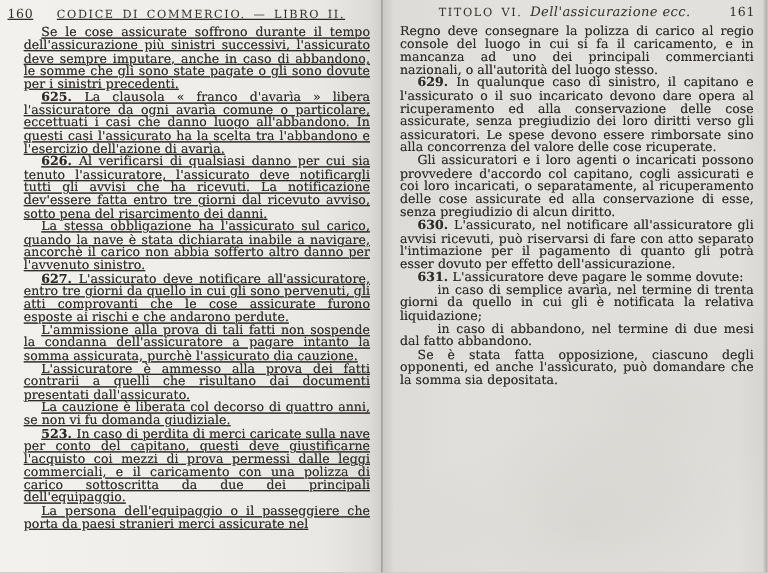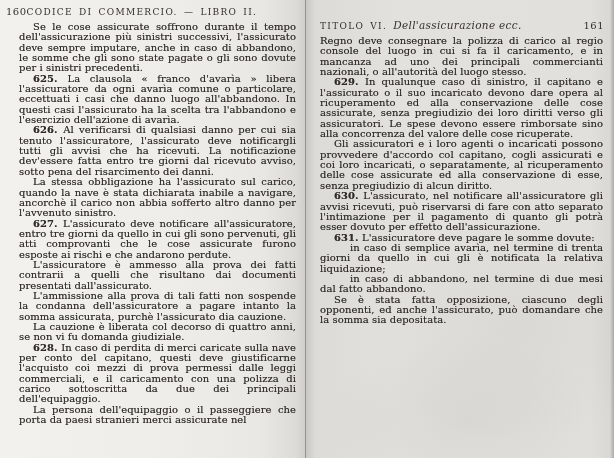--- a/index.html
+++ b/index.html
@@ -5,37 +5,38 @@
   html,body{margin:0;padding:0;background:#c9c8c4;}
   .scan{
     position:relative;width:614px;height:458px;display:flex;overflow:hidden;
     font-family:"DejaVu Serif","Liberation Serif",serif;
     color:#2e2b28;
   }
   .page{box-sizing:border-box;position:relative;height:458px;}
   .page-left{
     width:305px;
     background:linear-gradient(90deg,#f2f1ed 0%,#eeede9 55%,#e9e8e4 85%,#dcdbd7 97%,#cfcecb 100%);
+    text-decoration:underline;
   }
   .page-right{
     width:309px;
     border-left:1px solid #96948f;
     background:
       radial-gradient(ellipse 220px 160px at 210px 330px, rgba(120,115,108,0.07), rgba(0,0,0,0) 70%),
       radial-gradient(ellipse 200px 120px at 160px 420px, rgba(120,115,108,0.08), rgba(0,0,0,0) 70%),
       linear-gradient(90deg,#c8c7c4 0%,#dcdbd7 3%,#e2e1dd 30%,#e1e0dc 92%,#d7d6d2 100%);
   }
   .pg-header{
     display:flex;align-items:baseline;
     font-size:9px;letter-spacing:1.3px;word-spacing:2px;
     padding:6px 10px 2px 6px;color:#34312d;
   }
-  .page-right .pg-header{padding:19px 10px 2px 14px;}
+  .page-right .pg-header{padding:4px 10px 2px 14px;}
   .pg-num{font-size:10px;letter-spacing:0.5px;}
-  .running-title{flex:1;text-align:left;}
+  .running-title{flex:1;text-align:center;}
   .running-title .caps{letter-spacing:1.3px;}
   .running-title .ital{font-style:italic;font-size:10.5px;letter-spacing:0.3px;word-spacing:0;text-transform:none;}
   .body-block{
     text-align:justify;
     font-size:10px;line-height:10.35px;letter-spacing:0.05px;
     text-shadow:0 0 0.35px rgba(46,43,40,0.55);
   }
   .page-left .body-block{padding:3px 9px 0 19px;}
   .page-right .body-block{padding:3px 11px 0 14px;}
   p.para{margin:0;text-indent:14px;}
@@ -63,24 +64,24 @@
     <div class="pg-header">
       <span class="pg-num">160</span>
       <span class="running-title"><span class="caps">CODICE DI COMMERCIO. — LIBRO II.</span></span>
     </div>
     <div class="body-block" id="left-body">
         <p class="para">Se le cose assicurate soffrono durante il tempo dell'assicurazione più sinistri successivi, l'assicurato deve sempre imputare, anche in caso di abbandono, le somme che gli sono state pagate o gli sono dovute per i sinistri precedenti.</p>
         <p class="para"><b>625. </b>La clausola « franco d'avarìa » libera l'assicuratore da ogni avarìa comune o particolare, eccettuati i casi che danno luogo all'abbandono. In questi casi l'assicurato ha la scelta tra l'abbandono e l'esercizio dell'azione di avarìa.</p>
         <p class="para"><b>626. </b>Al verificarsi di qualsiasi danno per cui sia tenuto l'assicuratore, l'assicurato deve notificargli tutti gli avvisi che ha ricevuti. La notificazione dev'essere fatta entro tre giorni dal ricevuto avviso, sotto pena del risarcimento dei danni.</p>
         <p class="para">La stessa obbligazione ha l'assicurato sul carico, quando la nave è stata dichiarata inabile a navigare, ancorchè il carico non abbia sofferto altro danno per l'avvenuto sinistro.</p>
         <p class="para"><b>627. </b>L'assicurato deve notificare all'assicuratore, entro tre giorni da quello in cui gli sono pervenuti, gli atti comprovanti che le cose assicurate furono esposte ai rischi e che andarono perdute.</p>
+        <p class="para">L'ammissione alla prova di tali fatti non sospende la condanna dell'assicuratore a pagare intanto la somma assicurata, purchè l'assicurato dia cauzione.</p>
         <p class="para">L'assicuratore è ammesso alla prova dei fatti contrarii a quelli che risultano dai documenti presentati dall'assicurato.</p>
-        <p class="para">L'ammissione alla prova di tali fatti non sospende la condanna dell'assicuratore a pagare intanto la somma assicurata, purchè l'assicurato dia cauzione.</p>
         <p class="para">La cauzione è liberata col decorso di quattro anni, se non vi fu domanda giudiziale.</p>
-        <p class="para"><b>628. </b>In caso di perdita di merci caricate sulla nave per conto del capitano, questi deve giustificarne l'acquisto coi mezzi di prova permessi dalle leggi commerciali, e il caricamento con una polizza di carico sottoscritta da due dei principali dell'equipaggio.</p>
+        <p class="para"><b>523. </b>In caso di perdita di merci caricate sulla nave per conto del capitano, questi deve giustificarne l'acquisto coi mezzi di prova permessi dalle leggi commerciali, e il caricamento con una polizza di carico sottoscritta da due dei principali dell'equipaggio.</p>
         <p class="para">La persona dell'equipaggio o il passeggiere che porta da paesi stranieri merci assicurate nel</p>
       </div>
   </div>
 
   <div class="page page-right">
     <div class="pg-header">
       <span class="running-title"><span class="caps">TITOLO VI.</span> <span class="ital">Dell'assicurazione ecc.</span></span>
       <span class="pg-num">161</span>
     </div>
     <div class="body-block" id="right-body">

